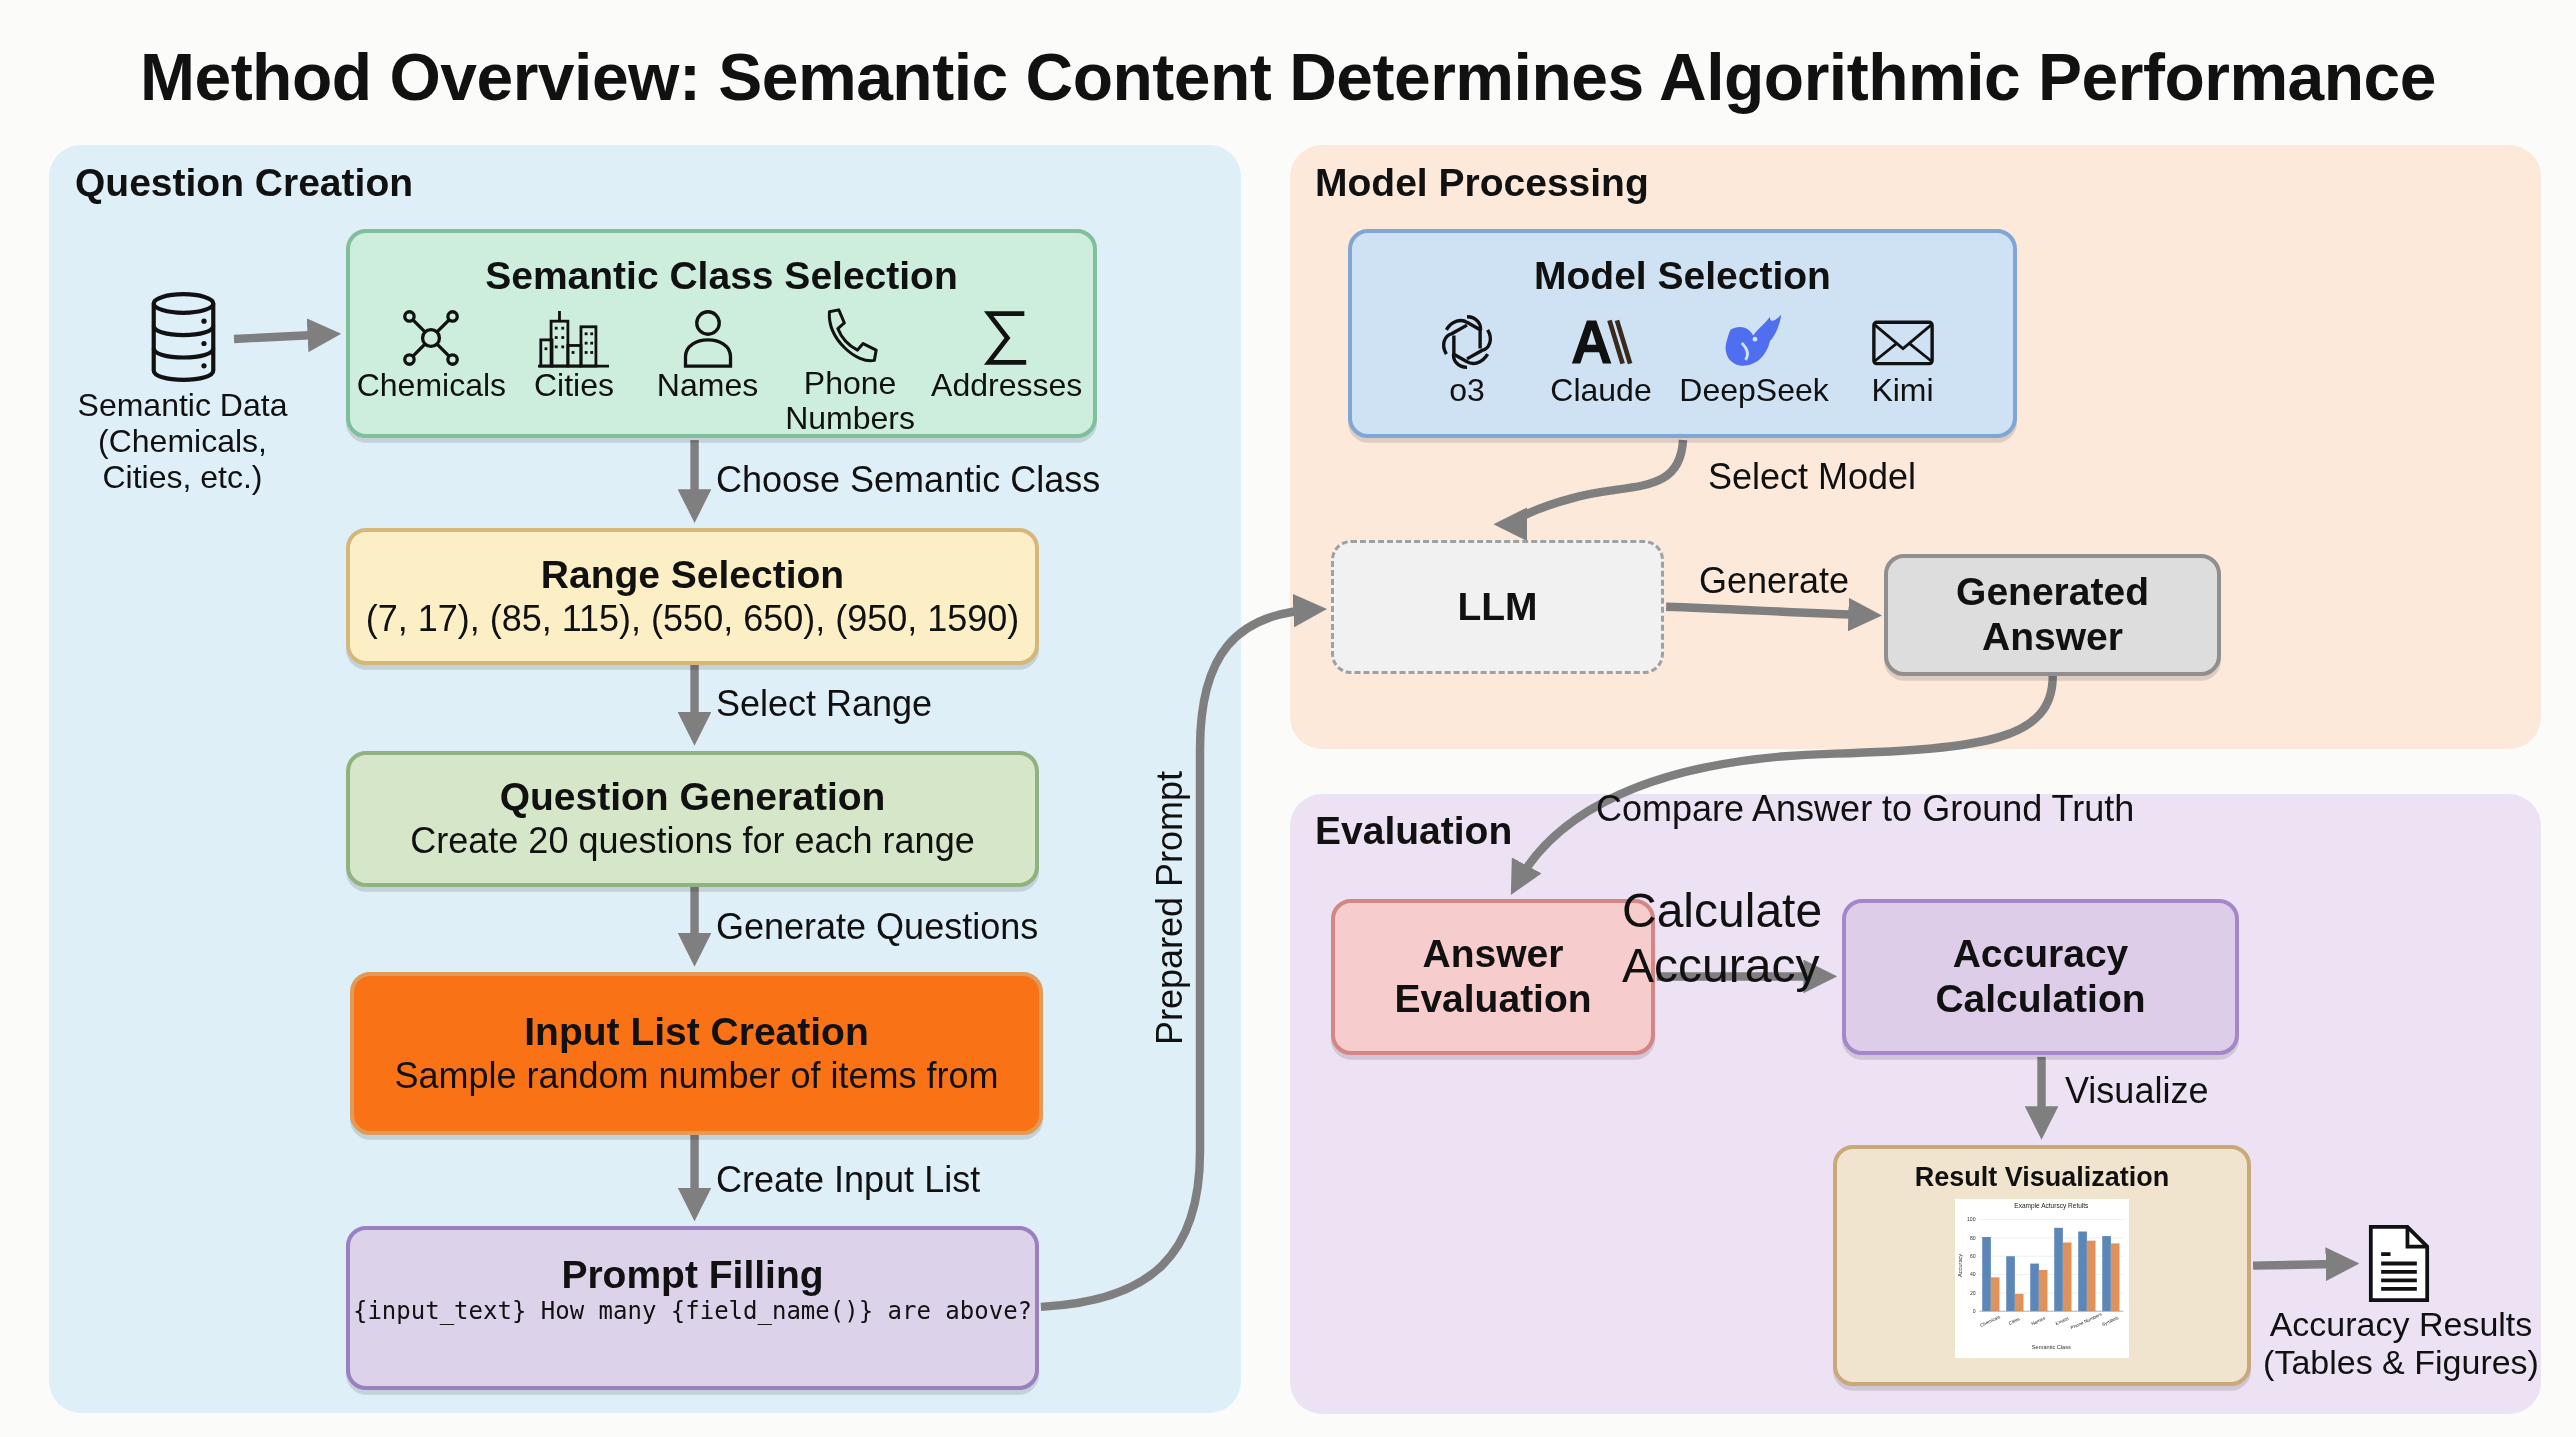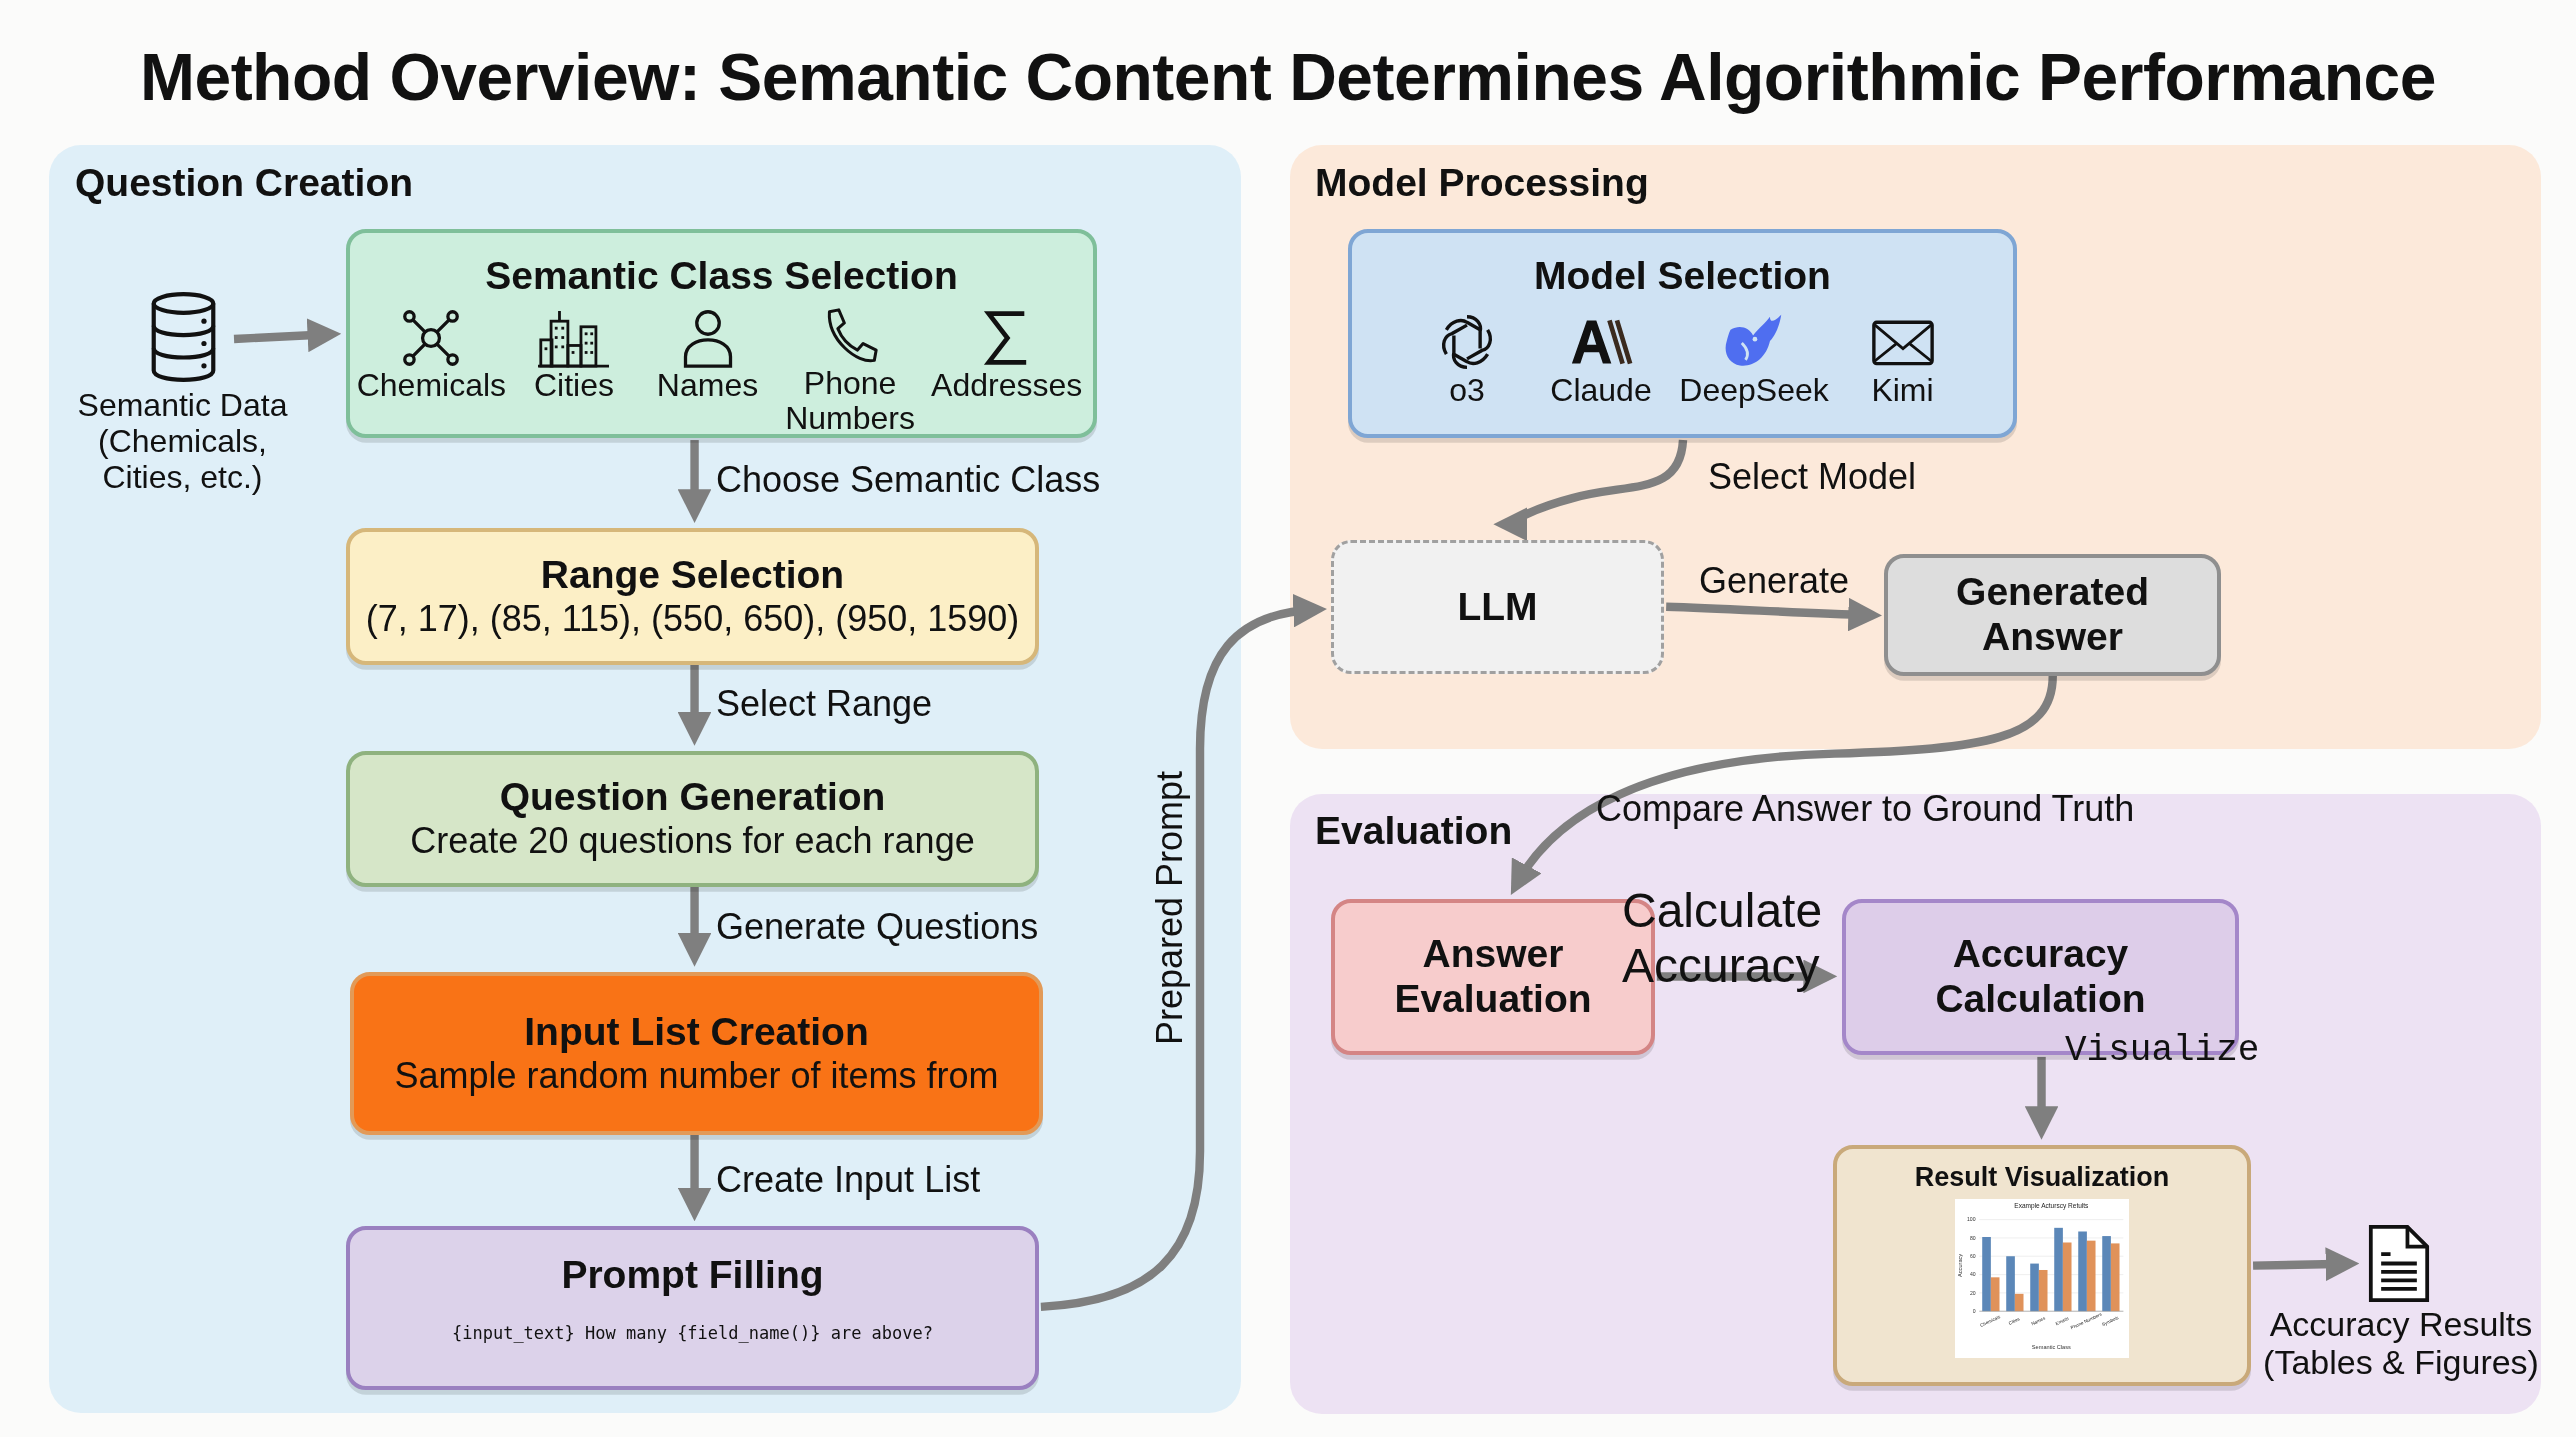--- a/index.html
+++ b/index.html
@@ -6,21 +6,21 @@
   body { width:2576px; height:1438px; background:#fbfbfa; position:relative; overflow:hidden;
          font-family:"Liberation Sans", "DejaVu Sans", sans-serif; color:#111; }
   .abs { position:absolute; }
   .title { left:0; width:2576px; top:39px; text-align:center; font-size:66px; font-weight:bold; letter-spacing:-0.5px; }
   .panel { border-radius:32px; }
   .panel-title { font-size:39px; font-weight:bold; }
   .box { border-radius:20px; border:4.7px solid; box-sizing:border-box; display:flex; flex-direction:column;
          align-items:center; justify-content:center; text-align:center; box-shadow:0 4.7px 0 rgba(0,0,0,0.12); }
   .box-title { font-size:39px; font-weight:bold; line-height:1.15; }
   .box-sub { font-size:36px; line-height:1.18; }
-  .mono { font-family:"DejaVu Sans Mono", "Liberation Mono", monospace; font-size:17px; margin-top:26px; }
+  .mono { font-family:"DejaVu Sans Mono", "Liberation Mono", monospace; font-size:24px; }
   .label { font-size:36px; white-space:nowrap; }
   .icon-col { display:flex; flex-direction:column; align-items:center; }
   .icon-lbl { font-size:32px; line-height:1.1; text-align:center; }
   svg.arrows { position:absolute; left:0; top:0; }
 </style>
 </head>
 <body>
 
 <div class="abs title">Method Overview: Semantic Content Determines Algorithmic Performance</div>
 
@@ -232,21 +232,21 @@
 <div class="abs" style="left:1622px;top:883px;font-size:48px;line-height:1.15;">
   <div>Calculate</div>
   <div>Accuracy</div>
 </div>
 
 <div class="abs box" style="left:1842px;top:899px;width:397px;height:156px;background:#ddcde9;border-color:#a487c9;">
   <div class="box-title">Accuracy</div>
   <div class="box-title">Calculation</div>
 </div>
 
-<div class="abs label" style="left:2065px;top:1030px;font-family:Liberation Mono, monospace;">Visualize</div>
+<div class="abs label" style="left:2065px;top:1070px;">Visualize</div>
 
 <div class="abs box" style="left:1833px;top:1145px;width:418px;height:241px;background:#f0e4cf;border-color:#c9a97a;justify-content:flex-start;padding-top:13px;">
   <div class="box-title" style="font-size:27px;">Result Visualization</div>
   <div style="margin-top:5.6px;width:174px;height:159px;background:#fff;position:relative;">
     <svg id="mini-chart" width="174" height="159" viewBox="0 0 186 170">
         <text x="103" y="10" font-size="7" text-anchor="middle" fill="#222">Example Acturscy Retults</text>
         <line x1="26" x2="180" y1="120" y2="120" stroke="#e6e6e6" stroke-width="0.7"></line>
         <text x="22" y="122" font-size="5.5" text-anchor="end" fill="#333">0</text>
         <line x1="26" x2="180" y1="100.4" y2="100.4" stroke="#e6e6e6" stroke-width="0.7"></line>
         <text x="22" y="102.4" font-size="5.5" text-anchor="end" fill="#333">20</text>

